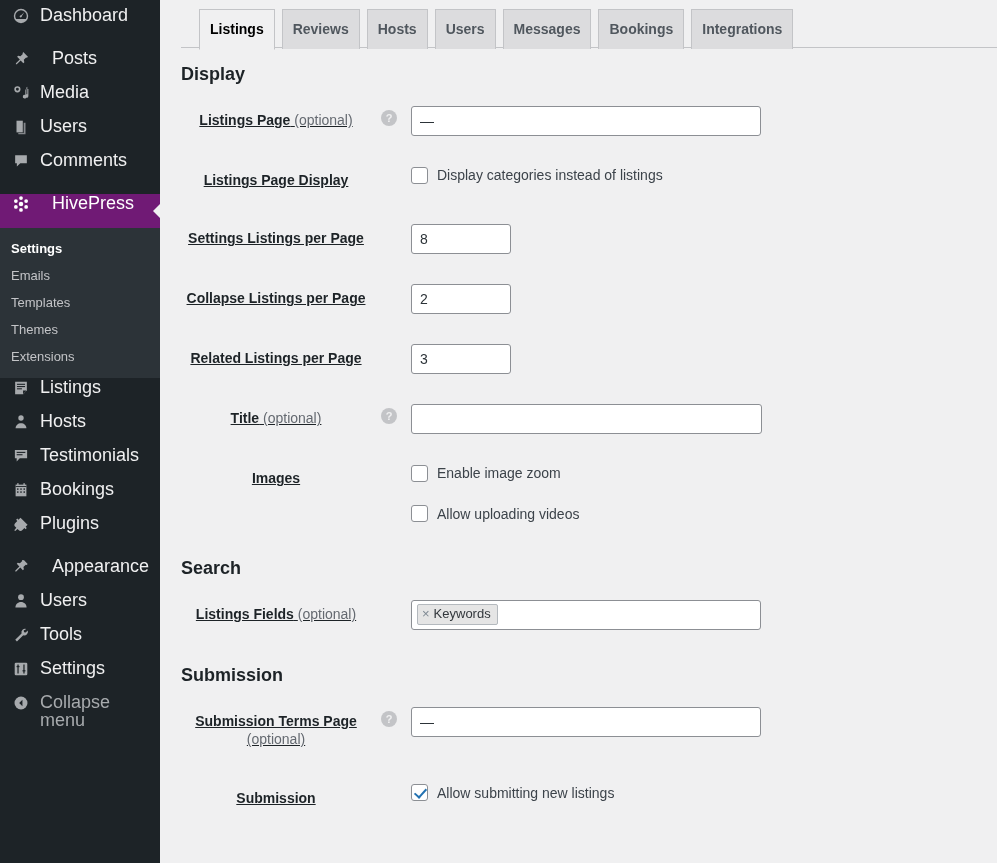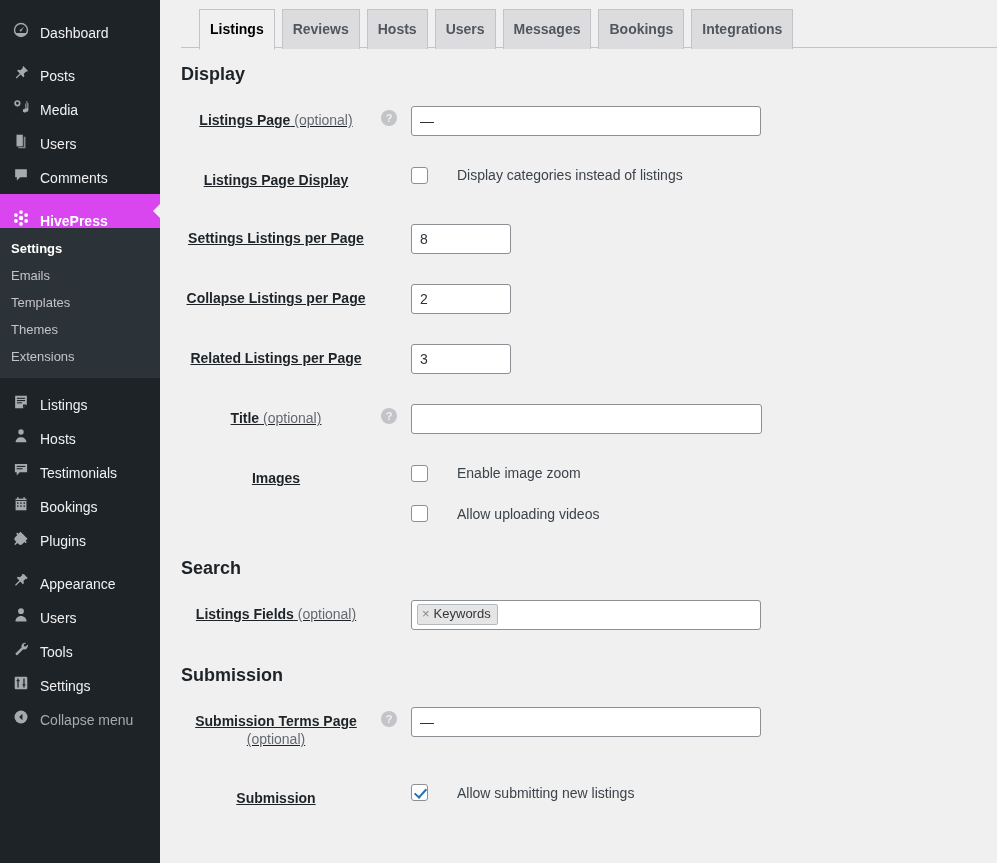--- a/index.html
+++ b/index.html
@@ -21,42 +21,42 @@
     background: #1d2327;
     color: #f0f0f1;
     padding-top: 0;
     position: relative;
     height: 863px;
   }
   .menu-top-pad { height: 6px; }
 
   .menu-item {
     display: flex;
-    align-items: flex-end;
+    align-items: flex-start;
     height: 34px;
     padding: 0 0 0 11px;
-    font-size: 14px;
+    font-size: 18px;
     color: #f0f0f1;
     position: relative;
     cursor: pointer;
     user-select: none;
   }
   .menu-item .mi-label { margin-left: 9px; line-height: 1; }
   .menu-item .mi-icon {
     width: 20px; height: 20px;
     display: inline-flex; align-items: center; justify-content: center;
     color: #a7aaad;
     flex: 0 0 20px;
   }
   .menu-item .mi-icon svg { display: block; }
-  .menu-item.sep-before { margin-top: 9px; }
+  .menu-item.sep-before { margin-top: 9px; gap: 12px; }
   .menu-item.current {
-    background: #d946ef;
+    background: #701a75;
     color: #fff;
-    font-weight: 700;
+    font-weight: 400;
   }
   .menu-item.current .mi-icon { color: #fff; }
   .menu-item.current::after {
     content: "";
     position: absolute;
     right: -1px; top: 50%;
     margin-top: -8px;
     border-style: solid;
     border-width: 8px 8px 8px 0;
     border-color: transparent #f0f0f1 transparent transparent;
@@ -234,21 +234,20 @@
     font-size: 13px;
     cursor: pointer;
     line-height: 16px;
   }
 
   
   .cb-row {
     display: flex;
     align-items: center;
     margin: 0 0 14px 0;
-    gap: 20px;
   }
   .cb-row:last-child { margin-bottom: 0; }
   .cb-box {
     width: 17px; height: 17px;
     border: 1px solid #8c8f94;
     border-radius: 3px;
     background: #fff;
     display: inline-flex;
     align-items: center;
     justify-content: center;

